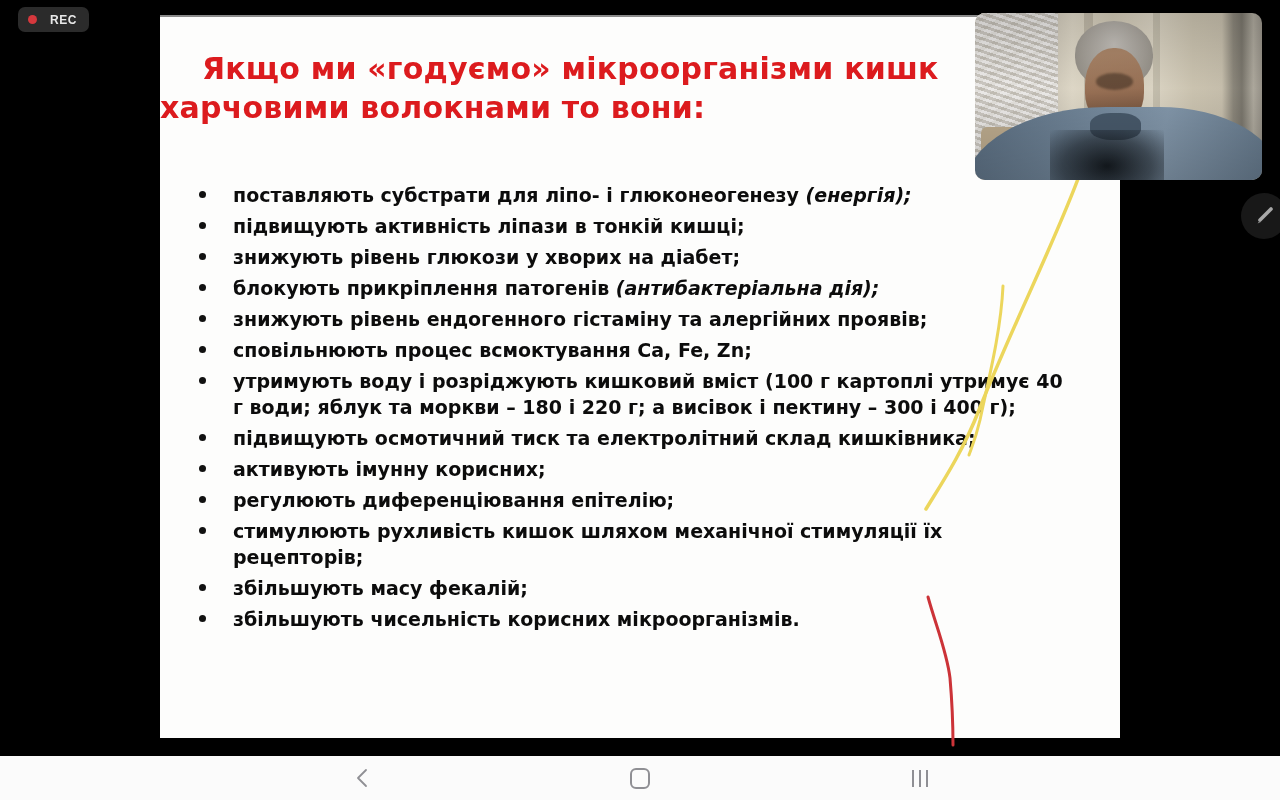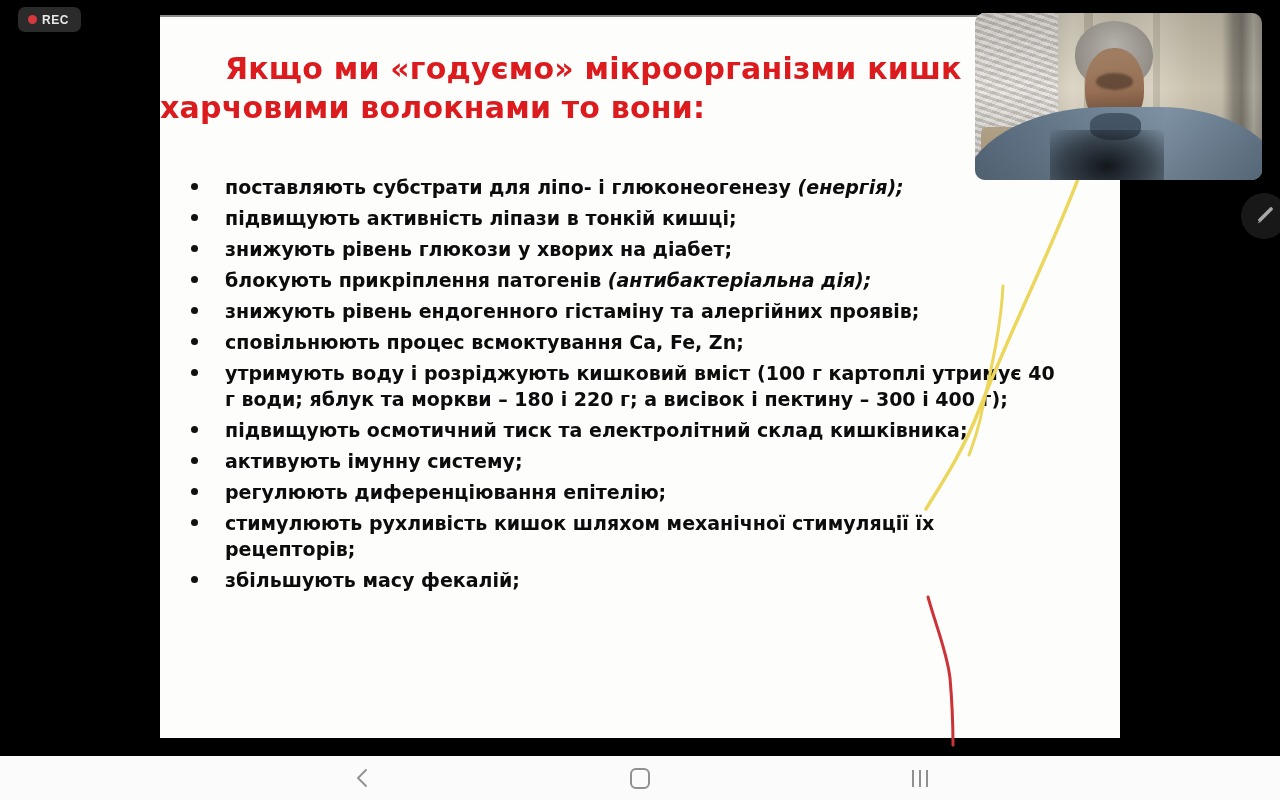--- a/index.html
+++ b/index.html
@@ -5,38 +5,38 @@
   html,body { margin:0; padding:0; background:#000; }
   .stage {
     position:relative; width:1280px; height:800px; background:#000;
     overflow:hidden; font-family:"DejaVu Sans", sans-serif;
   }
 
   
   .rec-badge {
     position:absolute; left:18px; top:7px; height:25px;
     background:#2b2b2b; border-radius:7px; display:flex; align-items:center;
-    padding:0 12px 0 10px; gap:5px; z-index:6;
+    padding:0 12px 0 10px; gap:13px; z-index:6;
   }
   .rec-dot { width:9px; height:9px; border-radius:50%; background:#d6383d; }
   .rec-label { color:#e8e8e8; font-size:12px; font-weight:700; letter-spacing:0.5px;
     font-family:"Liberation Sans", sans-serif; }
 
   
   .slide {
     position:absolute; left:160px; top:15px; width:960px; height:721px;
     background:#fdfdfc; z-index:1; border-top:2px solid #8a8a8a;
   }
   .slide-title { position:absolute; top:32px; left:0; width:100%;
     color:#dc1b1e; font-weight:700; font-size:30px; line-height:39px; letter-spacing:0.2px; }
-  .title-line1 { padding-left:65px; white-space:nowrap; }
+  .title-line1 { padding-left:42px; white-space:nowrap; }
   .title-line2 { text-align:left; }
 
   .bullet-list { position:absolute; left:65px; top:157px; width:845px;
-    margin:0; padding:0; list-style:none;
+    margin:8px; padding:0; list-style:none;
     color:#0c0c0c; font-weight:700; font-size:19px; line-height:26px; }
   .bullet-list li { position:relative; margin-bottom:5px; }
   .bullet-list li::before {
     content:""; position:absolute; left:-34px; top:9px;
     width:7px; height:7px; border-radius:50%; background:#111;
   }
   .bullet-list em { font-style:italic; }
 
   
   .ink { position:absolute; left:0; top:0; z-index:3; pointer-events:none; }
@@ -115,24 +115,25 @@
     </div>
     <ul class="bullet-list">
         <li><span>поставляють субстрати для ліпо- і глюконеогенезу </span><em>(енергія);</em></li>
         <li><span>підвищують активність ліпази в тонкій кишці;</span></li>
         <li><span>знижують рівень глюкози у хворих на діабет;</span></li>
         <li><span>блокують прикріплення патогенів </span><em>(антибактеріальна дія);</em></li>
         <li><span>знижують рівень ендогенного гістаміну та алергійних проявів;</span></li>
         <li><span>сповільнюють процес всмоктування Ca, Fe, Zn;</span></li>
         <li><span>утримують воду і розріджують кишковий вміст (100 г картоплі утримує 40 г води; яблук та моркви – 180 і 220 г; а висівок і пектину – 300 і 400 г);</span></li>
         <li><span>підвищують осмотичний тиск та електролітний склад кишківника;</span></li>
-        <li><span>активують імунну систему;</span></li>
+        <li><span>активують імунну корисних;</span></li>
         <li><span>регулюють диференціювання епітелію;</span></li>
         <li><span>стимулюють рухливість кишок шляхом механічної стимуляції  їх рецепторів;</span></li>
         <li><span>збільшують масу фекалій;</span></li>
+        <li><span>збільшують чисельність корисних мікроорганізмів.</span></li>
       </ul>
   </div>
 
   <svg class="ink" width="1280" height="800" viewBox="0 0 1280 800">
     <path id="yellow1" d="M1081,171 C1055,242 1014,322 979,410 C962,454 938,489 926,509" fill="none" stroke-width="3.5" stroke-linecap="round" stroke="#ecd65c"></path>
     <path id="yellow2" d="M1003,286 C1001,330 989,378 980,420 C975,441 971,449 969,455" fill="none" stroke-width="3" stroke-linecap="round" stroke="#ecd65c"></path>
     <path id="red1" d="M928,597 C936,626 947,652 950,678 C952,701 953,724 953,745" fill="none" stroke-width="3" stroke-linecap="round" stroke="#cc3338"></path>
   </svg>
 
   <div class="webcam">

